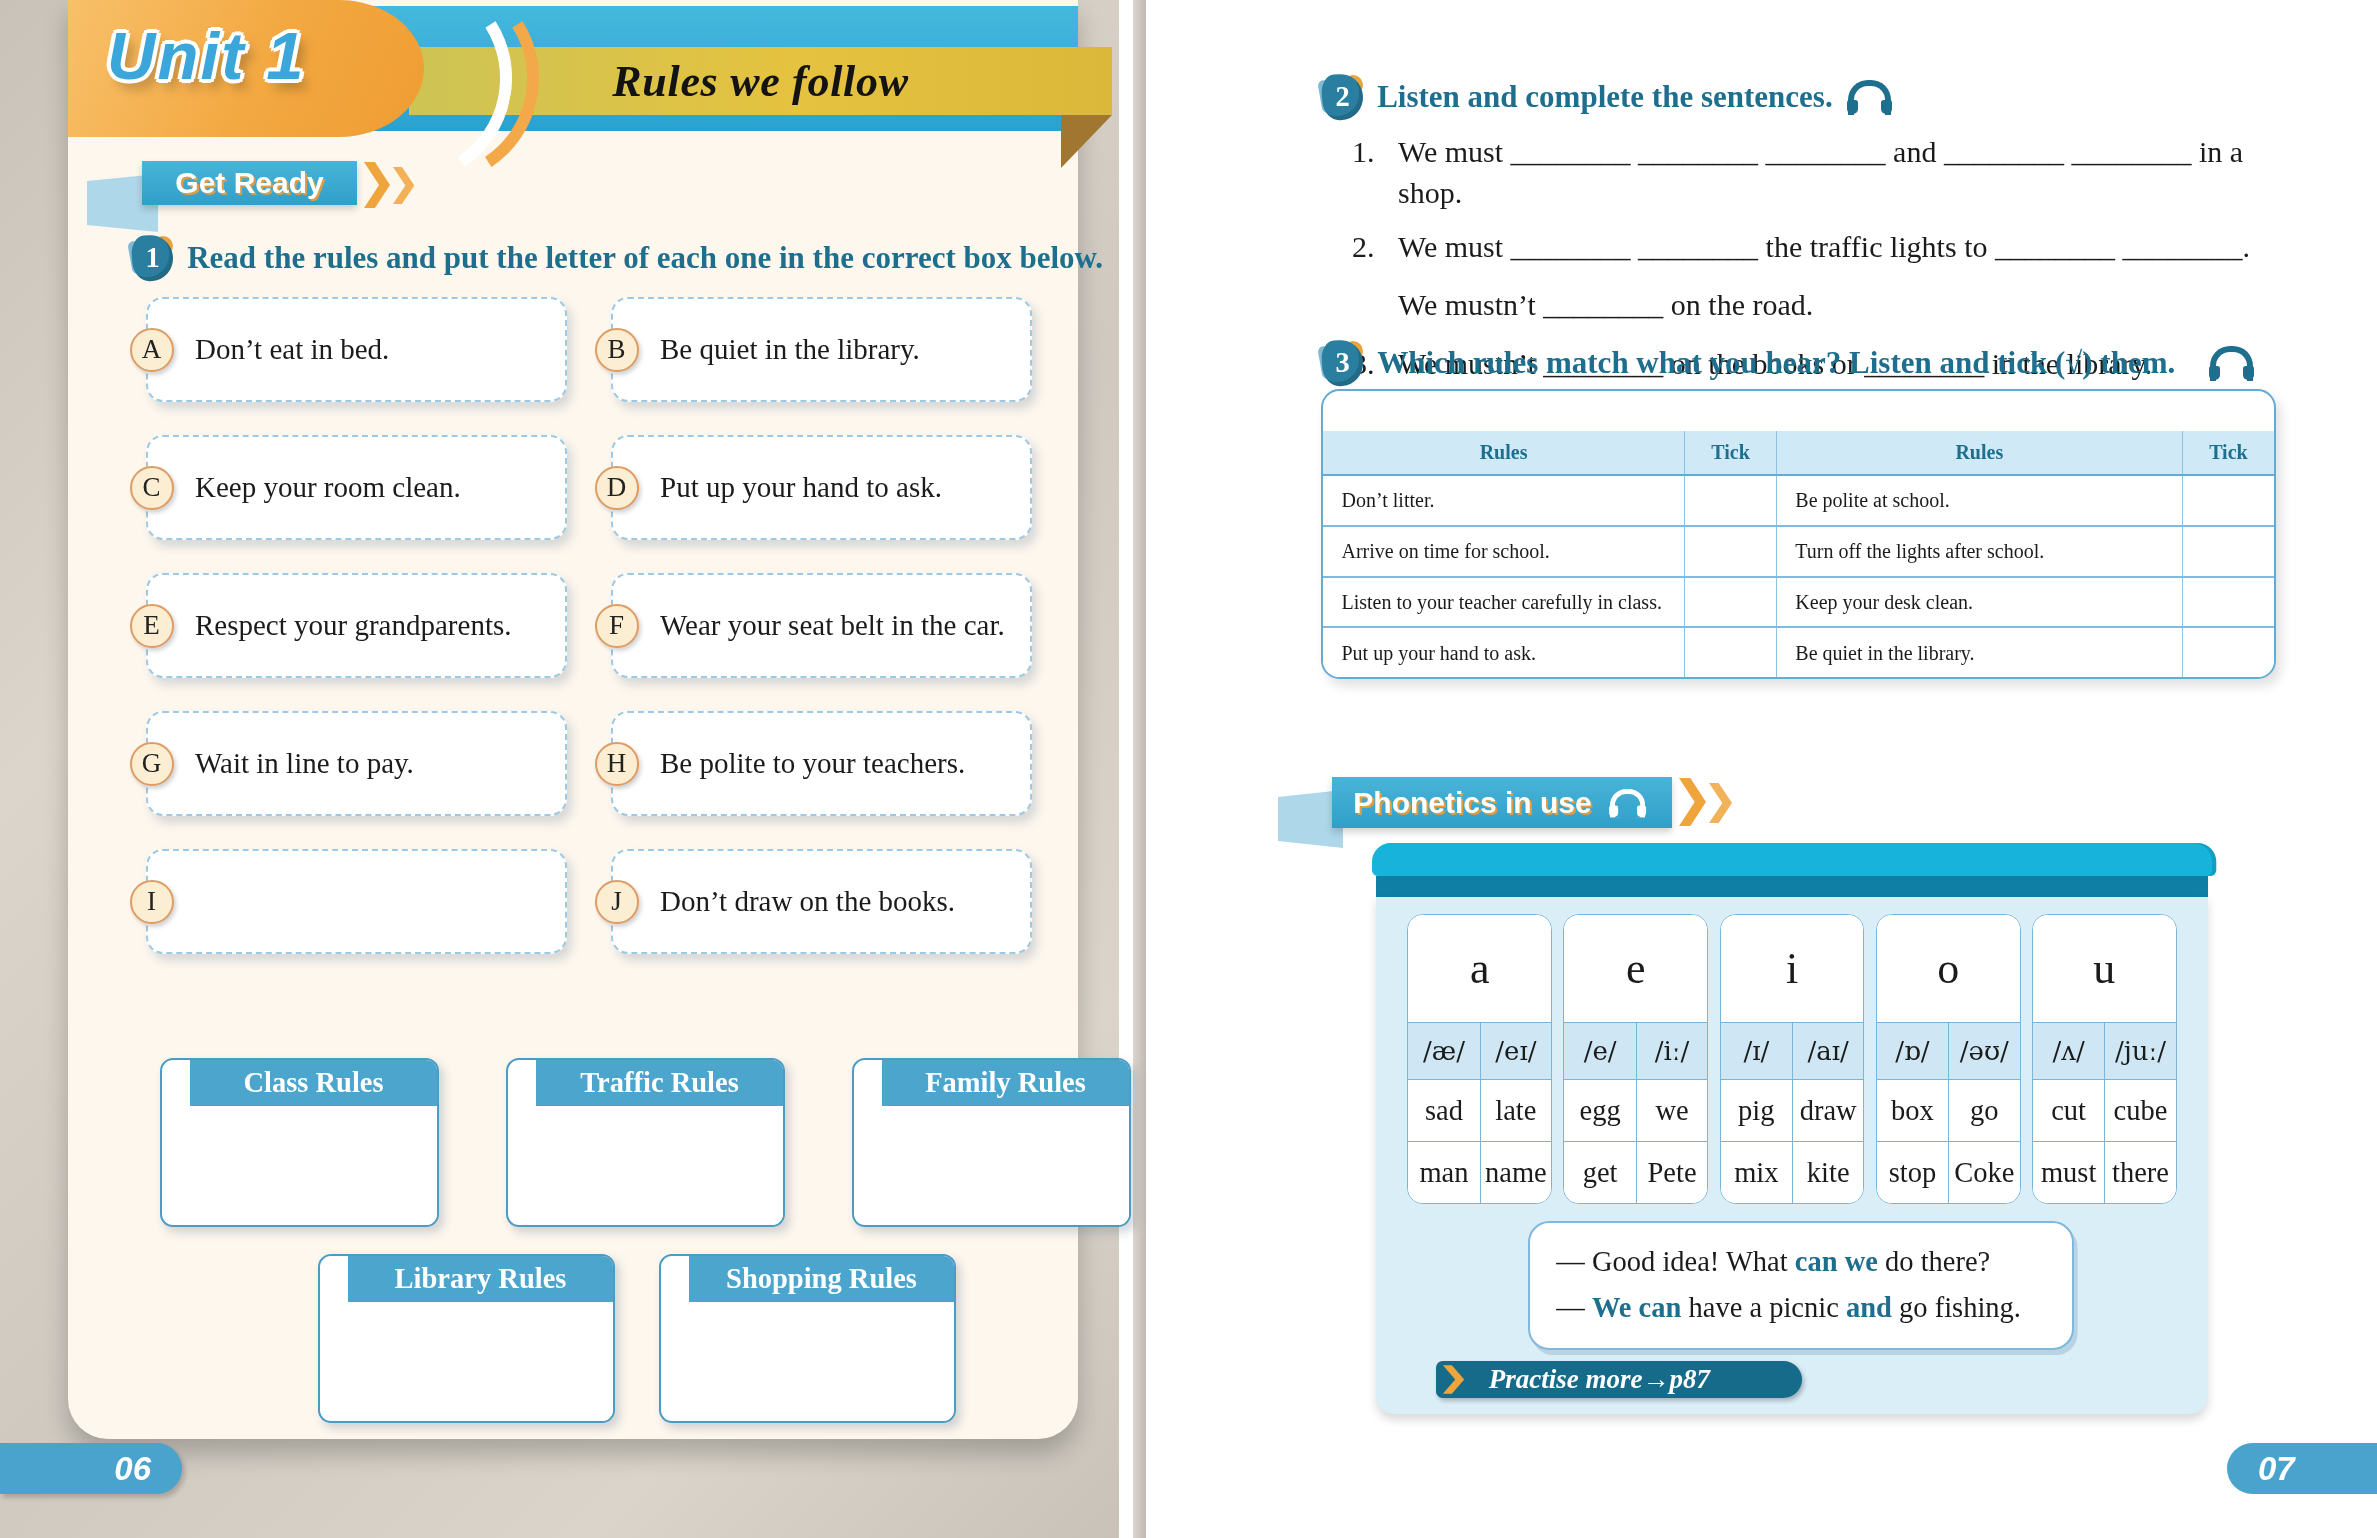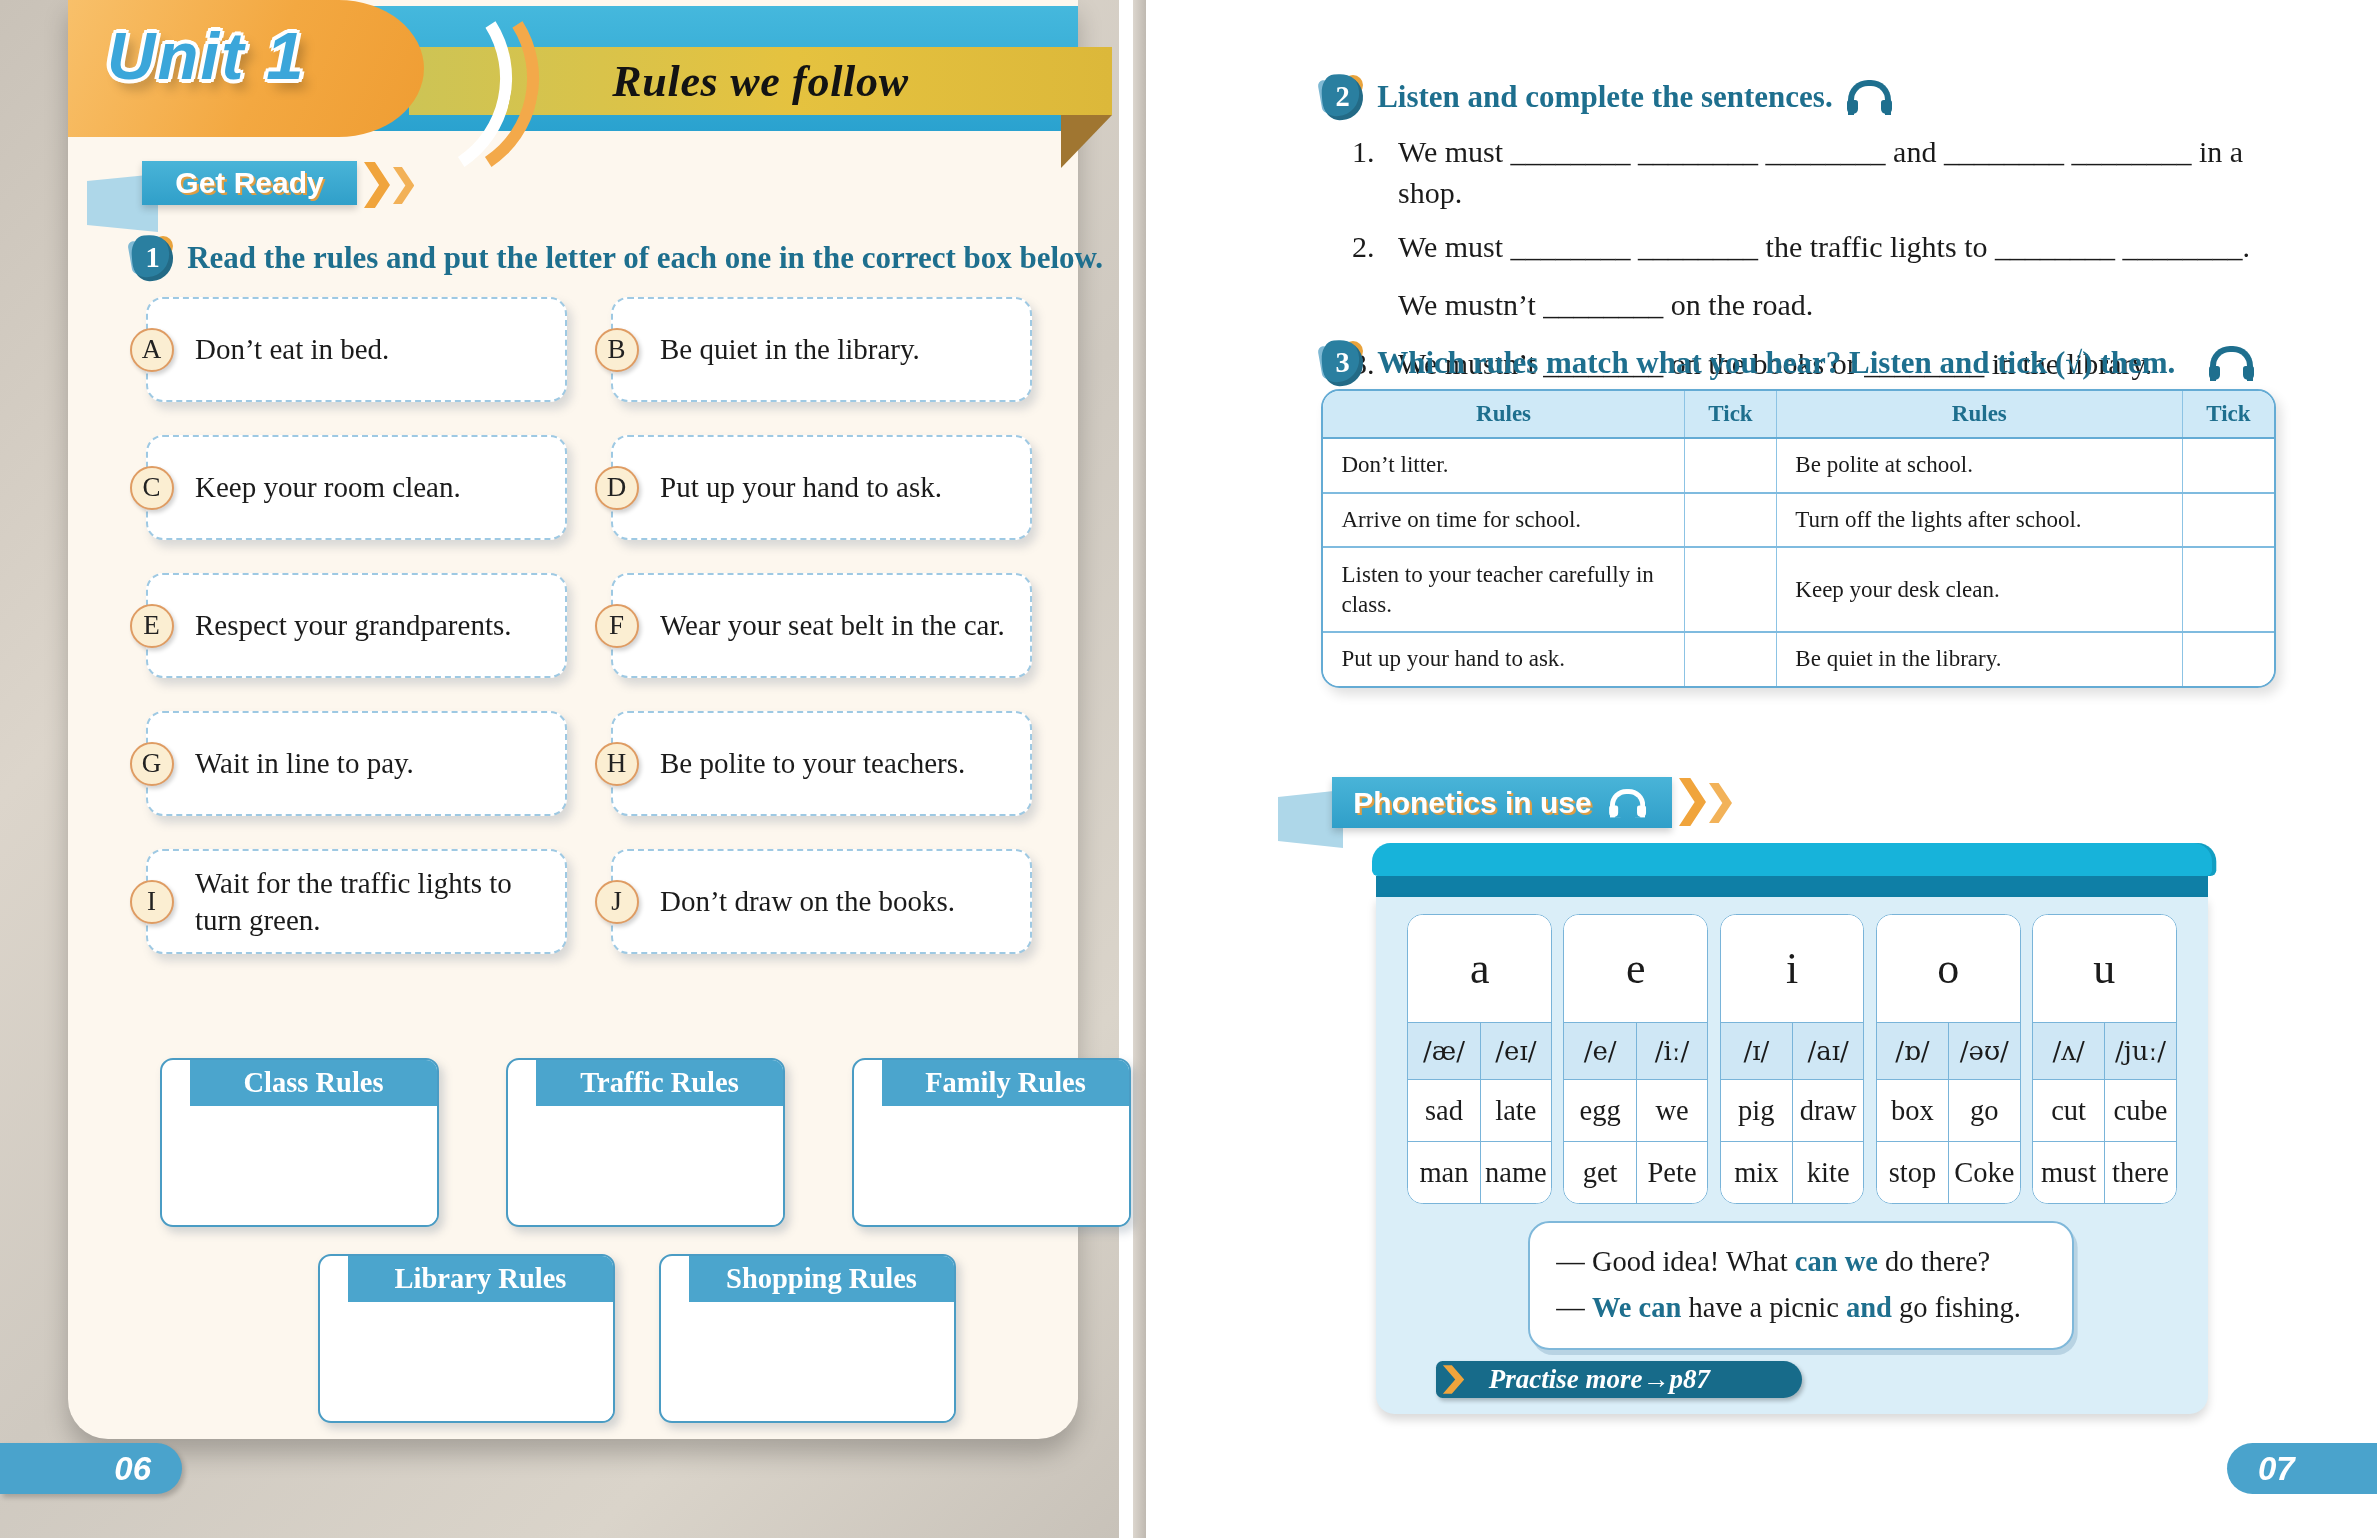--- a/index.html
+++ b/index.html
@@ -98,21 +98,21 @@
 
   
   .sentences{position:absolute;left:1352px;top:132px;width:939px;font-size:30px;}
   .sent{display:flex;margin-bottom:14.2px;min-height:44px;align-items:baseline;}
   .sent-num{width:46px;flex:0 0 auto;}
   .sent-text{flex:1;line-height:1.35;}
 
   
   .table-wrap{position:absolute;left:1321px;top:389px;width:951px;border:2.1px solid #64abd4;
     border-radius:18.5px;overflow:hidden;background:#fff;box-shadow:5px 6.4px 11.4px rgba(0,0,0,.12);}
-  table.rules{width:100%;border-collapse:collapse;font-size:23px;}
+  table.rules{width:100%;border-collapse:collapse;font-size:20px;margin-top:40px;}
   table.rules th{background:#cfe9f7;color:#1e6f8e;font-weight:700;padding:10px 5.7px;
     border-bottom:2.8px solid #64abd4;}
   table.rules th,table.rules td{border-right:1.4px solid #8cc3e4;}
   table.rules th:last-child,table.rules td:last-child{border-right:none;}
   table.rules td{padding:11.4px 18.5px;border-bottom:2.1px solid #7fbbdf;background:#fff;line-height:1.3;}
   table.rules tr:last-child td{border-bottom:none;}
 
   
   .ph-panel{position:absolute;left:1372px;top:843px;width:840px;}
   .ph-top{height:33px;background:#17b3da;border-radius:18.5px 18.5px 5.7px 5.7px;
@@ -211,21 +211,20 @@
       <div class="rule-card">
         <span class="letter-badge">G</span>
         <span class="rule-text">Wait in line to pay.</span>
       </div>
       <div class="rule-card">
         <span class="letter-badge">H</span>
         <span class="rule-text">Be polite to your teachers.</span>
       </div>
       <div class="rule-card">
         <span class="letter-badge">I</span>
-        <span class="rule-text">Wait for the traffic lights to turn green.</span>
       </div>
       <div class="rule-card">
         <span class="letter-badge">J</span>
         <span class="rule-text">Don’t draw on the books.</span>
       </div>
     </div>
 
   <div class="boxes-row" id="boxes-row1" style="left:160px;top:1058px;gap:67px;">
       <div class="cat-box" style="width: 247px; height: 165px;">
         <div class="cat-head">Class Rules</div>

